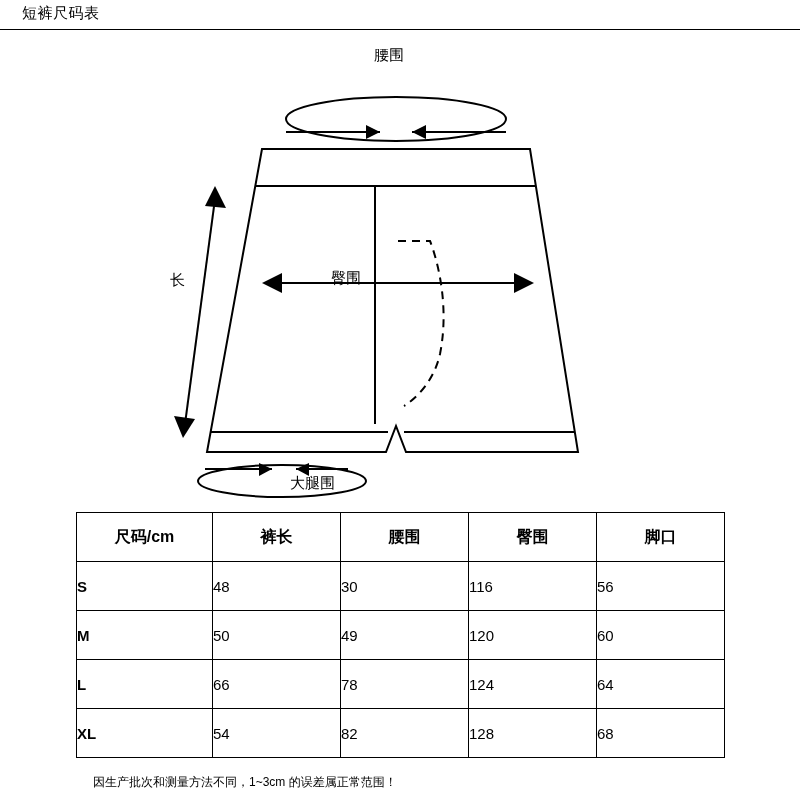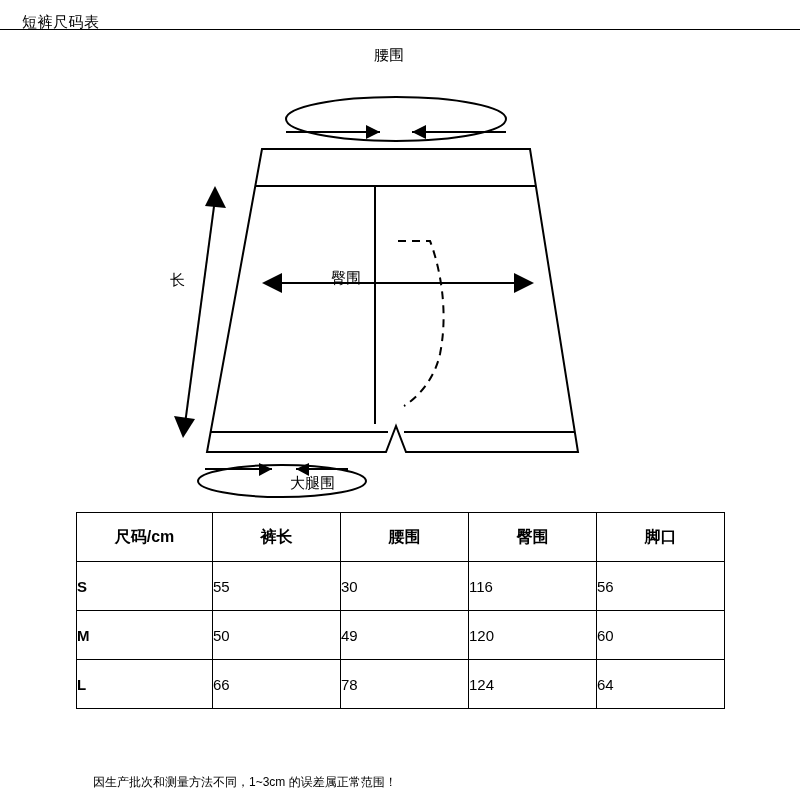--- a/index.html
+++ b/index.html
@@ -17,21 +17,21 @@
   }
   #page {
     position: relative;
     width: 800px;
     height: 800px;
   }
   
   .page-title {
     position: absolute;
     left: 22px;
-    top: 13px;
+    top: 4px;
     font-size: 15px;
     line-height: 18px;
     letter-spacing: 0.5px;
     color: #000;
   }
   .title-rule {
     position: absolute;
     left: 0;
     top: 29px;
     width: 800px;
@@ -175,37 +175,44 @@
         <th>尺码/cm</th>
         <th>裤长</th>
         <th>腰围</th>
         <th>臀围</th>
         <th>脚口</th>
       </tr>
     </thead>
     <tbody>
       <tr>
         <td class="rowhead">S</td>
-        <td>55</td>
+        <td>48</td>
         <td>30</td>
         <td>116</td>
         <td>56</td>
       </tr>
       <tr>
         <td class="rowhead">M</td>
         <td>50</td>
         <td>49</td>
         <td>120</td>
         <td>60</td>
       </tr>
       <tr>
         <td class="rowhead">L</td>
         <td>66</td>
         <td>78</td>
         <td>124</td>
         <td>64</td>
       </tr>
+      <tr>
+        <td class="rowhead">XL</td>
+        <td>54</td>
+        <td>82</td>
+        <td>128</td>
+        <td>68</td>
+      </tr>
     </tbody>
   </table>
 
   <div class="note">因生产批次和测量方法不同，1~3cm 的误差属正常范围！</div>
 
 </div>
 
 </body></html>

